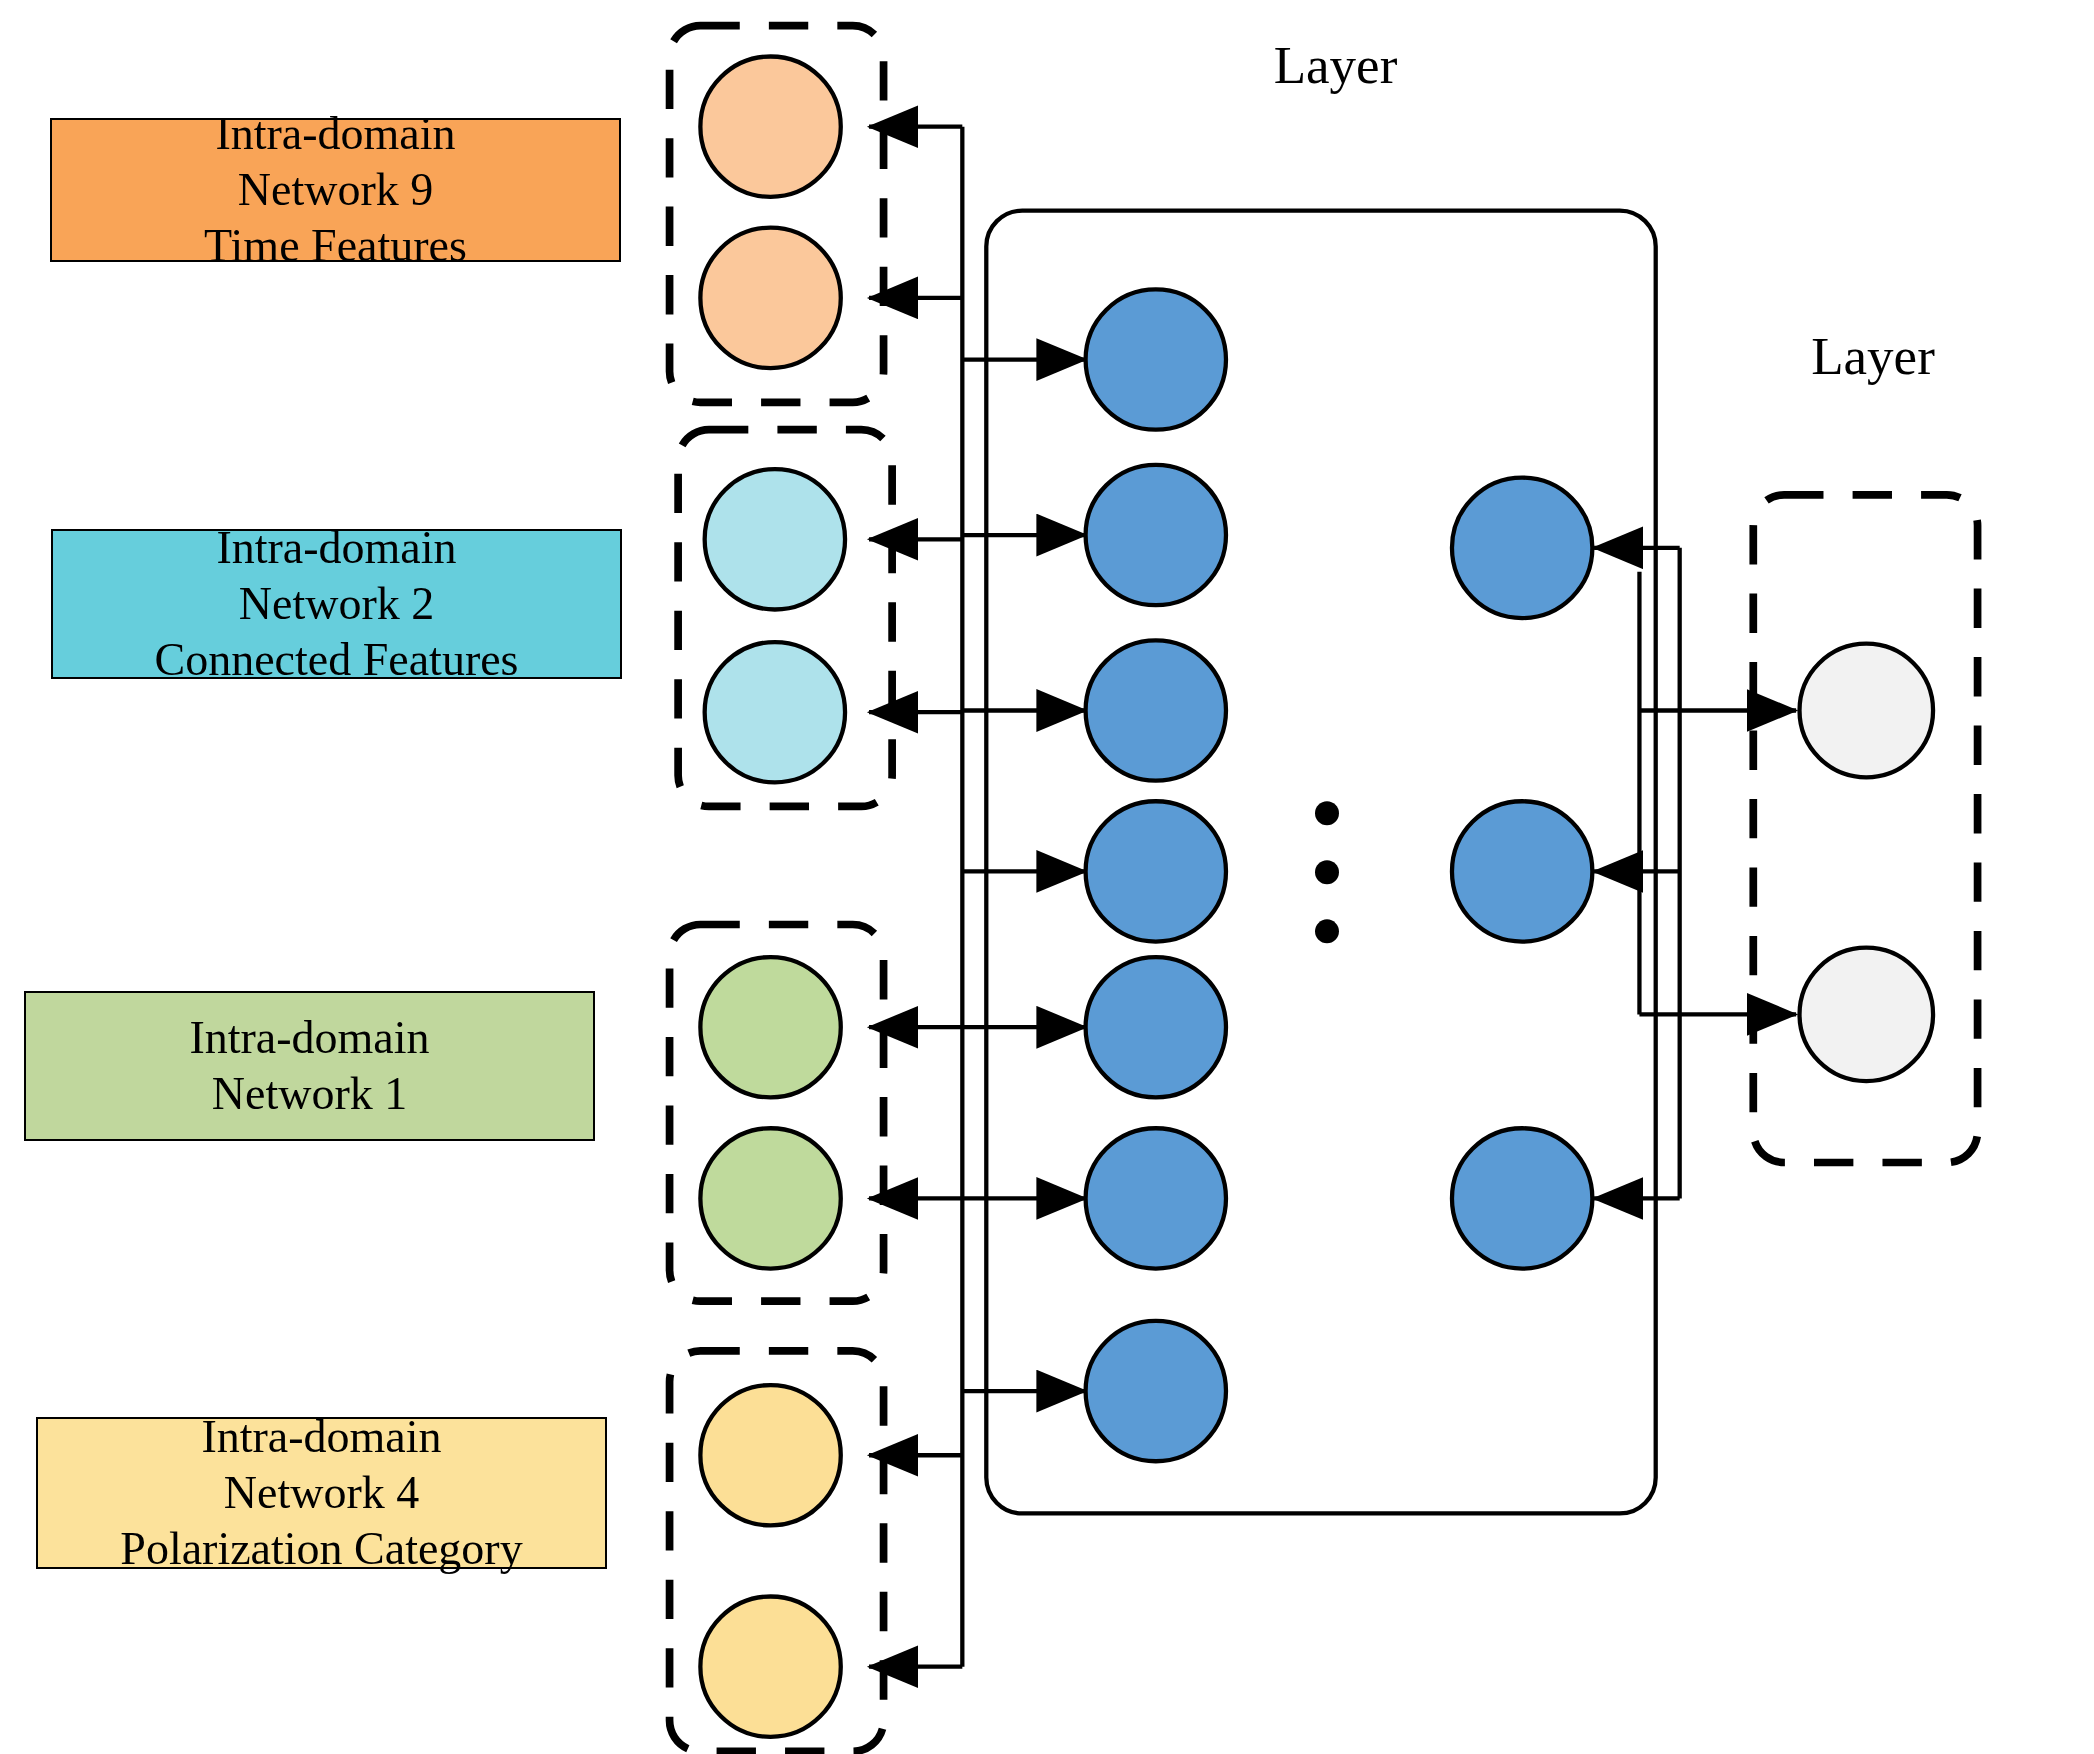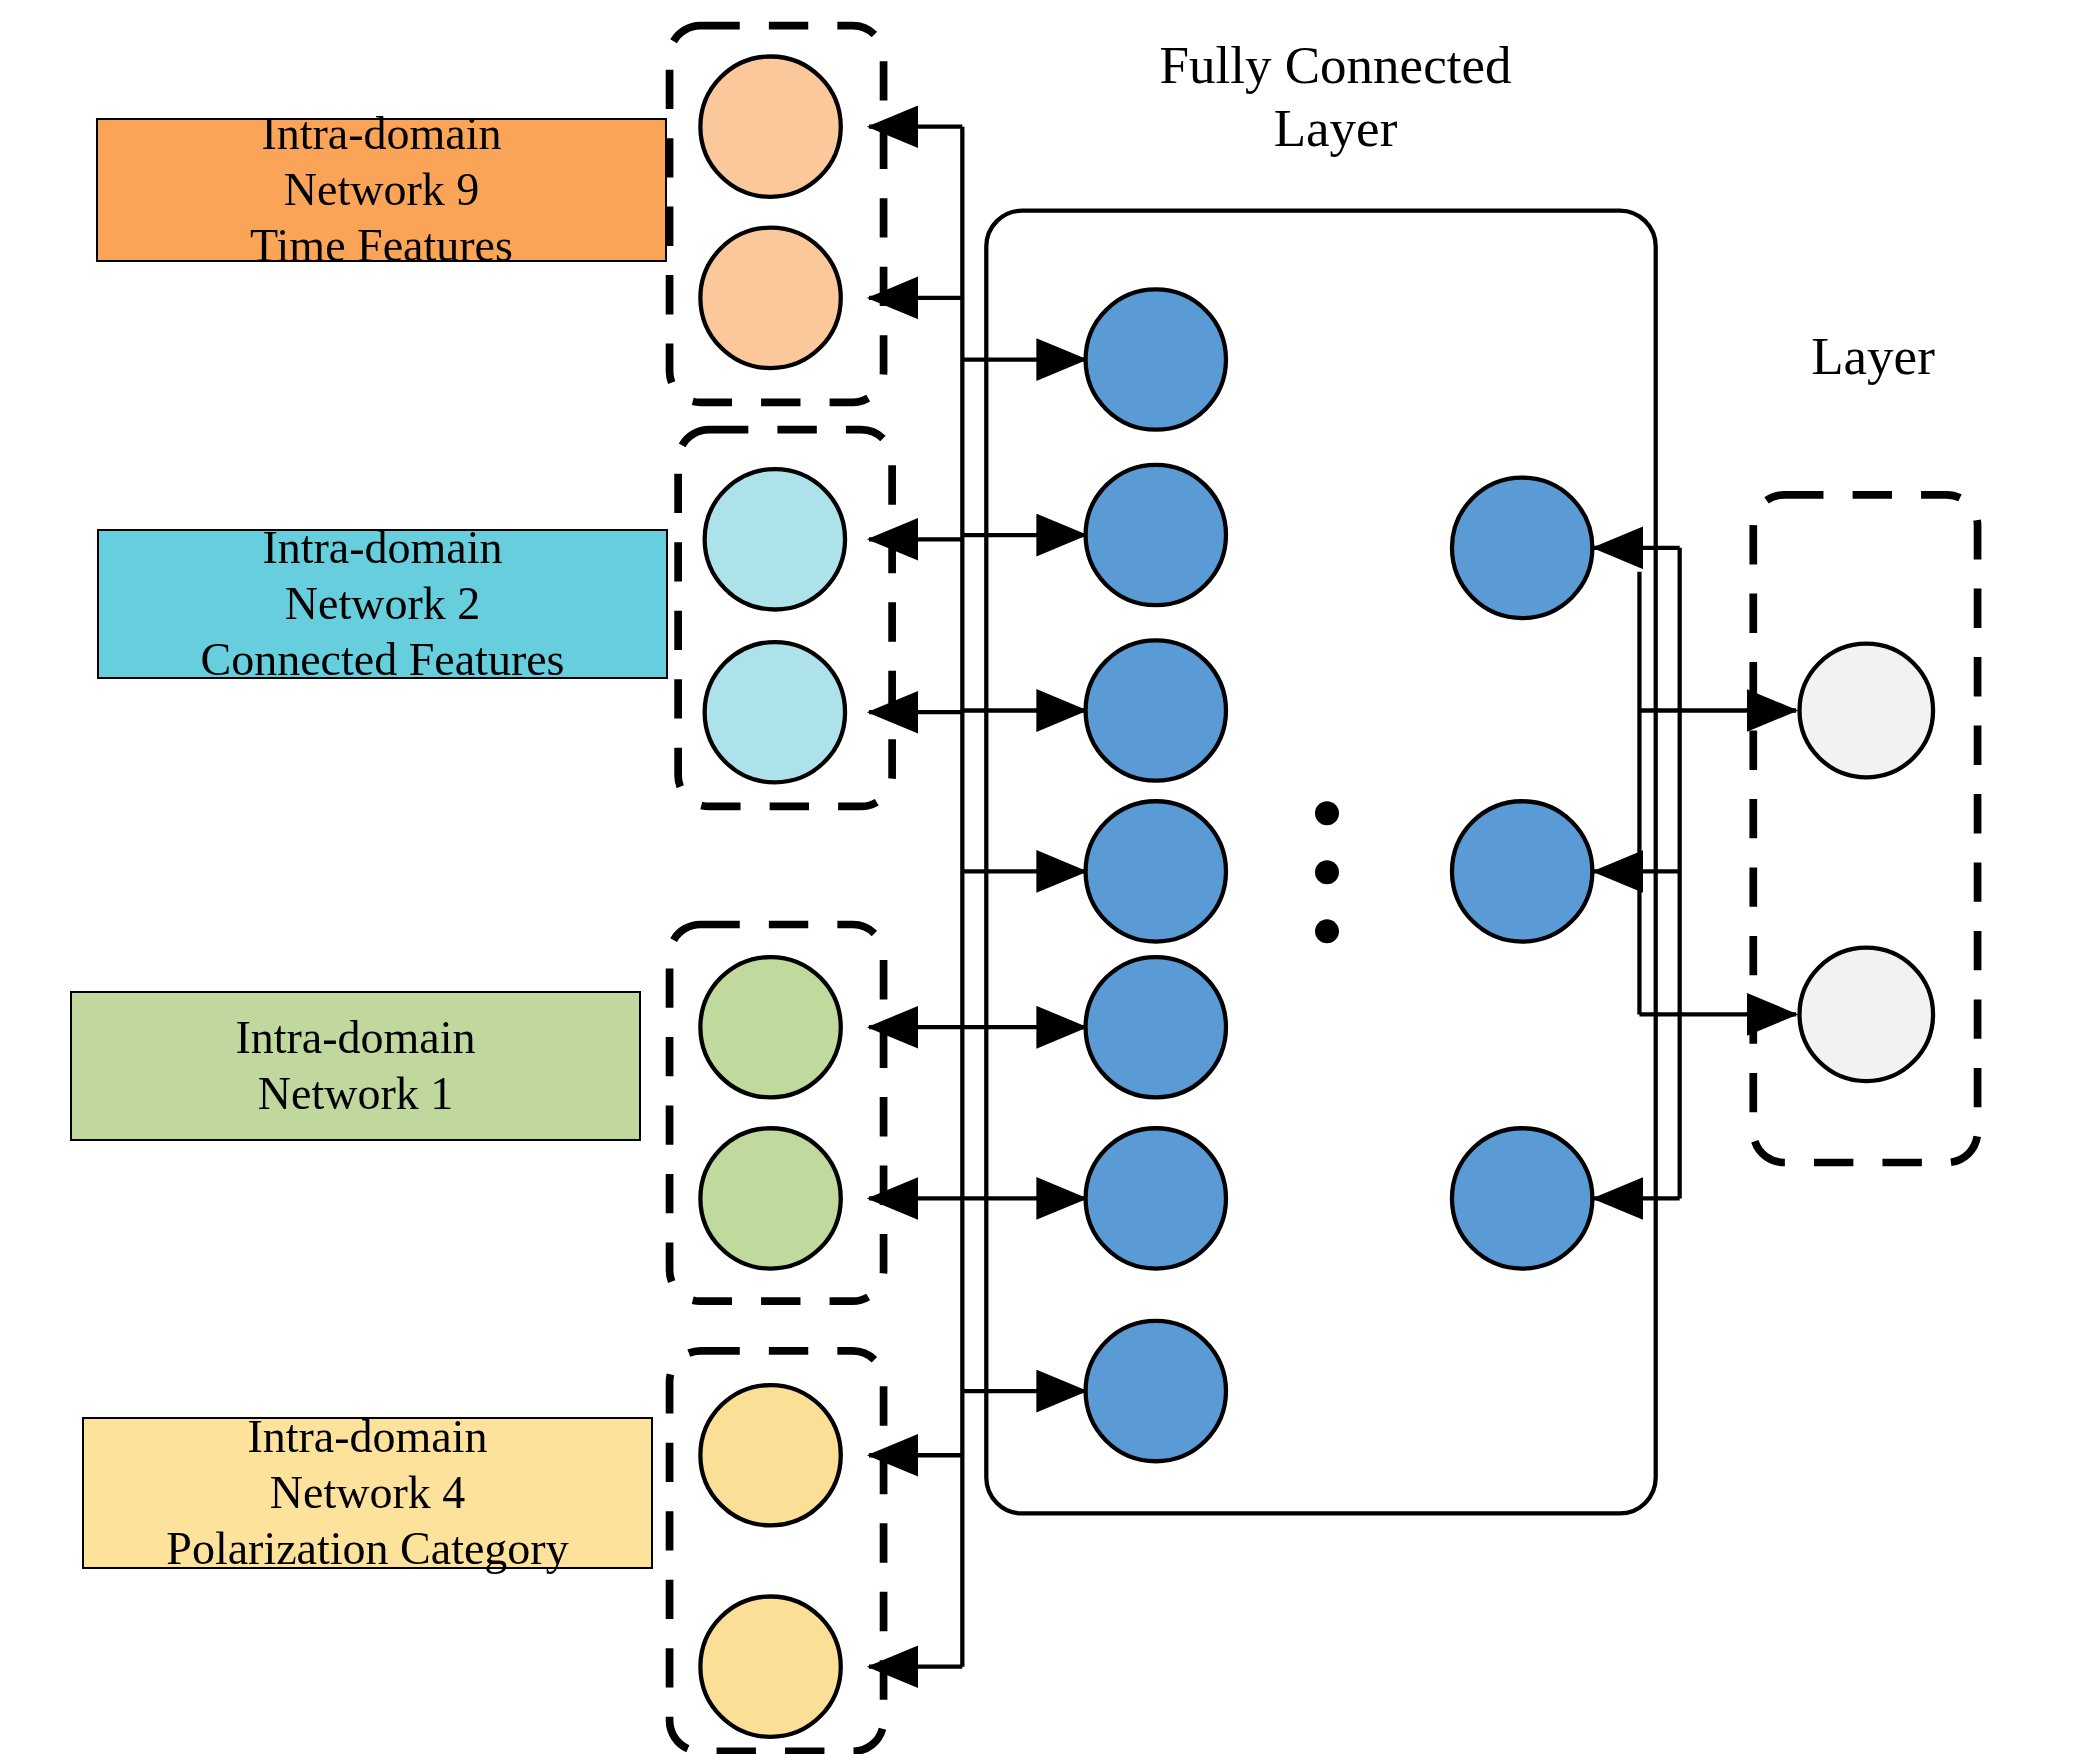--- a/index.html
+++ b/index.html
@@ -8,21 +8,20 @@
   svg{position:absolute;top:0;left:0;width:2095px;height:1754px;}
   .label-box{
     position:absolute;
     border:2.6px solid #000;
     box-sizing:border-box;
     display:flex;flex-direction:column;
     align-items:center;justify-content:center;
     font-family:"Liberation Serif",serif;
     color:#000;
     line-height:1.22;
-    margin-left:46px;
   }
   .label-box span{display:block;white-space:nowrap;}
   .layer-title{
     position:absolute;
     text-align:center;
     font-family:"Liberation Serif",serif;
     color:#000;
     line-height:1.18;
     white-space:nowrap;
   }
@@ -50,21 +49,20 @@
     <span>Network 1</span>
   </div>
 
   <div class="label-box" style="left:36px;top:1417px;width:571px;height:152px;background:#FCE29B;font-size:46px;">
     <span>Intra-domain</span>
     <span>Network 4</span>
     <span>Polarization Category</span>
   </div>
 
   <div class="layer-title" style="left:1113px;top:34px;width:445px;font-size:53px;">
-    <span>Fully Connected</span>
     <span>Layer</span>
   </div>
 
   <div class="layer-title" style="left:1659px;top:325px;width:428px;font-size:53px;">
     <span>Layer</span>
   </div>
 
   <svg viewBox="0 0 2447 2049" xmlns="http://www.w3.org/2000/svg">
     <defs>
       <marker id="ah" markerWidth="13" markerHeight="13" refX="11.5" refY="5" orient="auto" markerUnits="strokeWidth">

